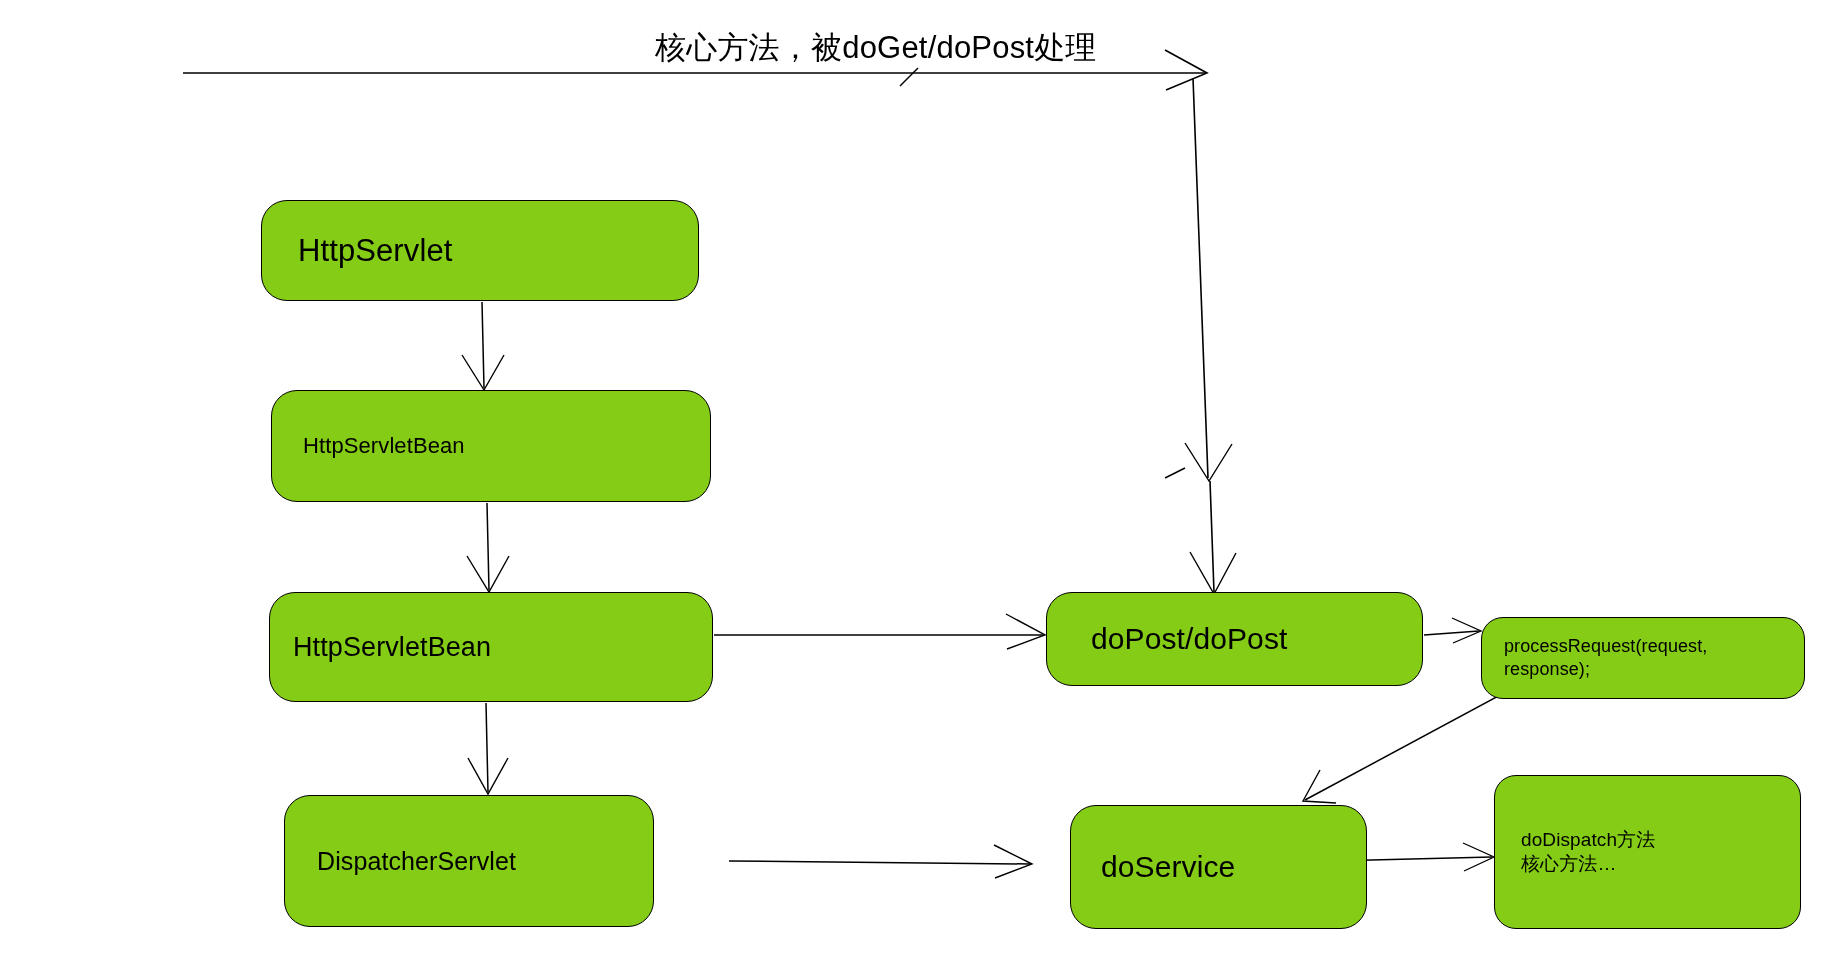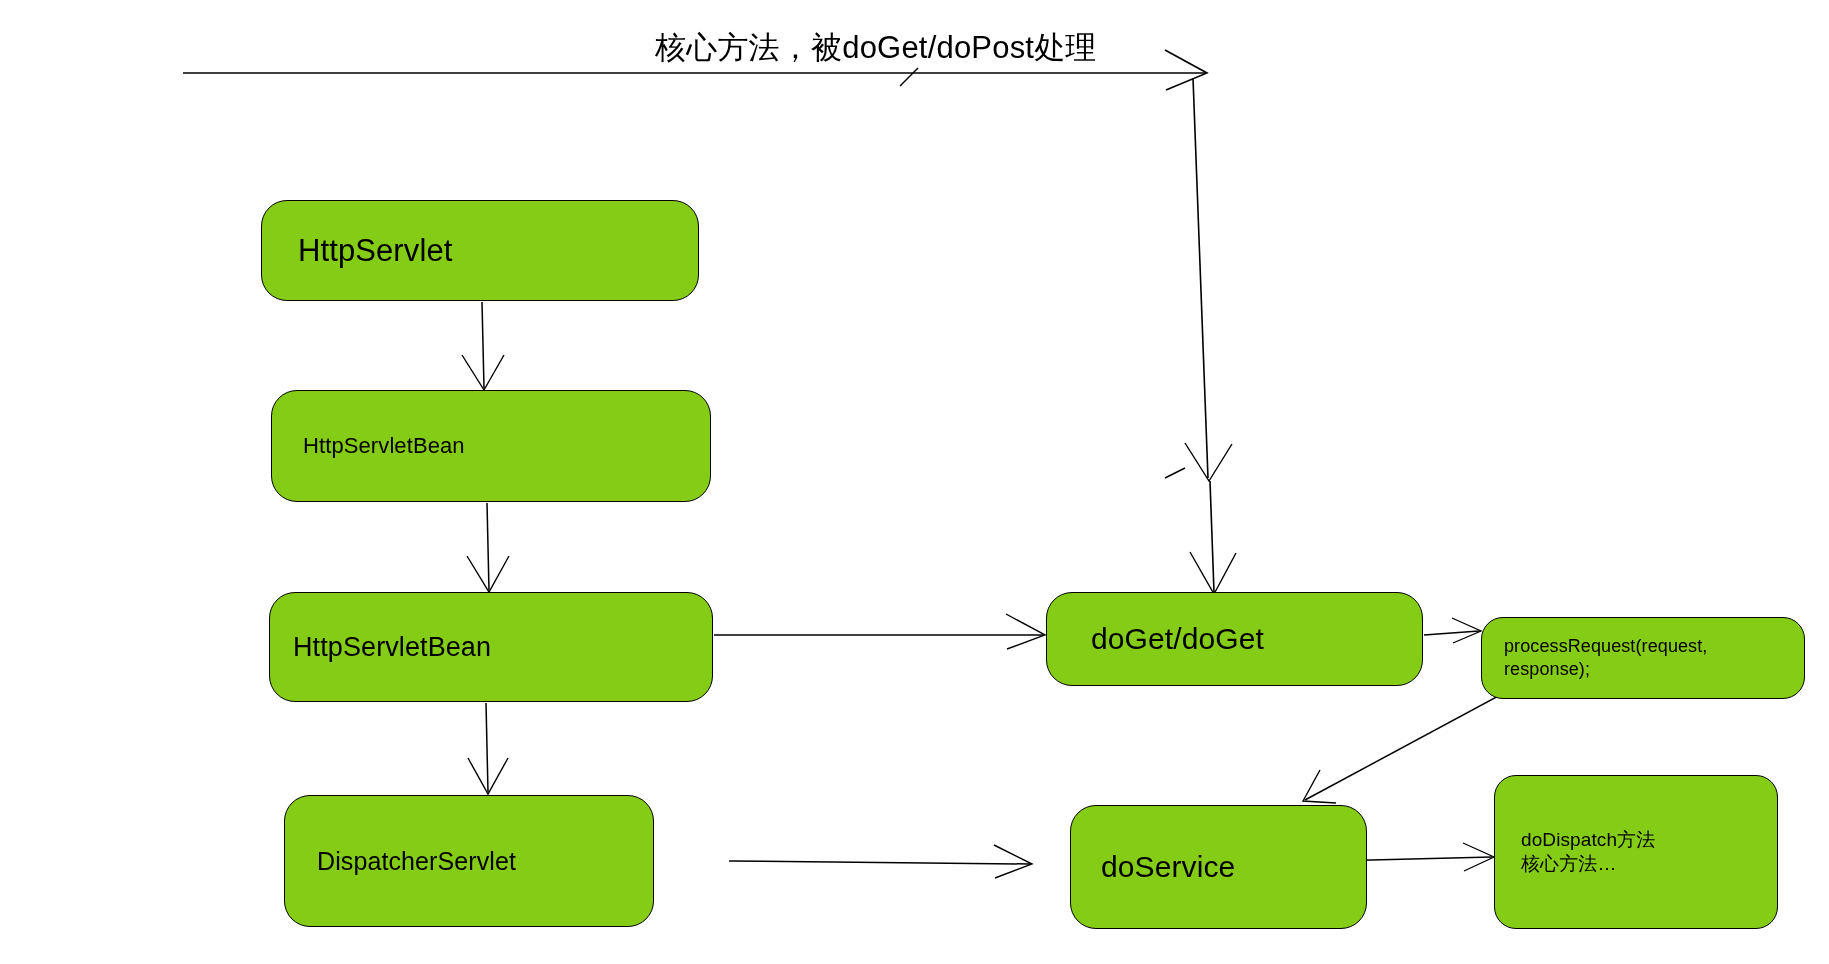--- a/index.html
+++ b/index.html
@@ -82,21 +82,21 @@
     margin-top: 28px;
   }
   #node-doservice {
     left: 1033px; top: 805px;  width: 297px;  height: 124px;
     border-radius: 26px;
     font-size: 30px;
     padding-left: 30px;
     margin-left: 37px;
   }
   #node-dodispatch {
-    left: 1494px; top: 775px;  width: 284px;  height: 154px;
+    left: 1494px; top: 775px;  width: 307px;  height: 154px;
     border-radius: 22px;
     font-size: 19px;
     padding-left: 26px;
   }
   
   #top-caption {
     position: absolute;
     left: 655px;
     top: 27px;
     font-size: 31px;
@@ -178,21 +178,21 @@
 
   <div class="node" id="node-frameworkservlet">
     <span class="node-label">HttpServletBean</span>
   </div>
 
   <div class="node" id="node-dispatcherservlet">
     <span class="node-label">DispatcherServlet</span>
   </div>
 
   <div class="node" id="node-doget">
-    <span class="node-label">doGet/doGet</span>
+    <span class="node-label">doPost/doPost</span>
   </div>
 
   <div class="node" id="node-processrequest">
     <span class="node-label">processRequest(request,
 response);</span>
   </div>
 
   <div class="node" id="node-doservice">
     <span class="node-label">doService</span>
   </div>

